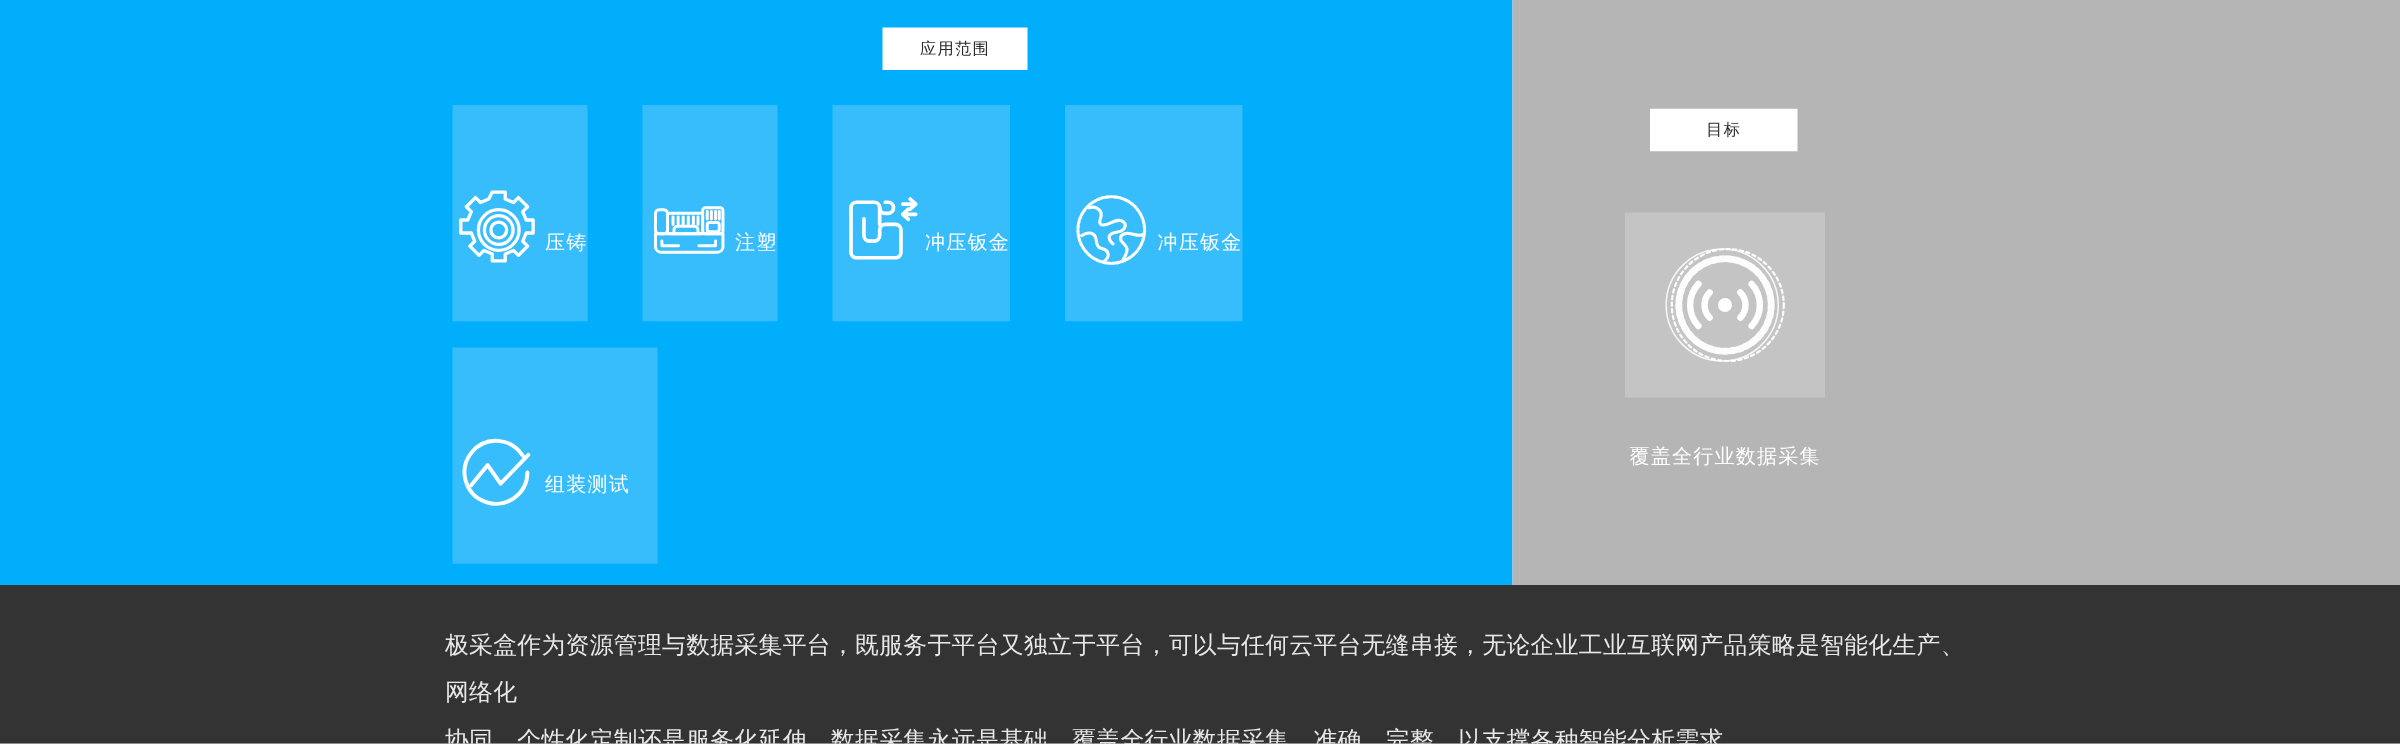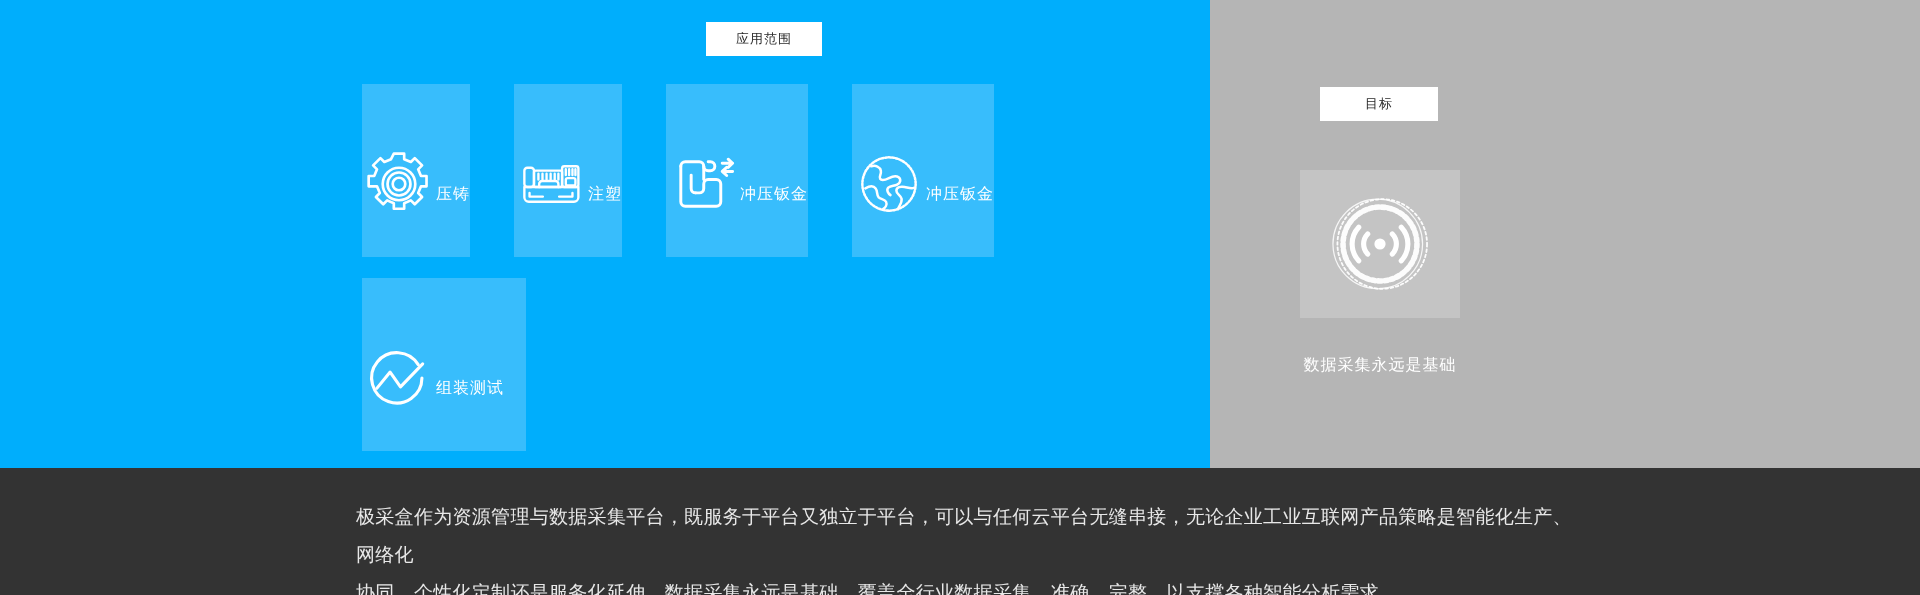--- a/index.html
+++ b/index.html
@@ -250,21 +250,21 @@
             <circle cx="50" cy="50" r="33" stroke-width="5" stroke-dasharray="3 2.6" opacity="0.95"></circle>
             <circle cx="50" cy="50" r="5" fill="#ffffff" stroke="none"></circle>
             <path d="M39 41 a13 13 0 0 0 0 18" stroke-width="4.6"></path>
             <path d="M61 41 a13 13 0 0 1 0 18" stroke-width="4.6"></path>
             <path d="M31 35 a22 22 0 0 0 0 30" stroke-width="4.6"></path>
             <path d="M69 35 a22 22 0 0 1 0 30" stroke-width="4.6"></path>
           </svg>
         </span>
       </div>
 
-      <div class="goal-caption">数据采集永远是基础</div>
+      <div class="goal-caption">覆盖全行业数据采集</div>
     </div>
   </div>
 
   <div class="bottom-band">
     <div class="bottom-text">
       <p>极采盒作为资源管理与数据采集平台，既服务于平台又独立于平台，可以与任何云平台无缝串接，无论企业工业互联网产品策略是智能化生产、网络化</p>
       <p>协同、个性化定制还是服务化延伸，数据采集永远是基础，覆盖全行业数据采集、准确、完整，以支撑各种智能分析需求。</p>
     </div>
   </div>
 

